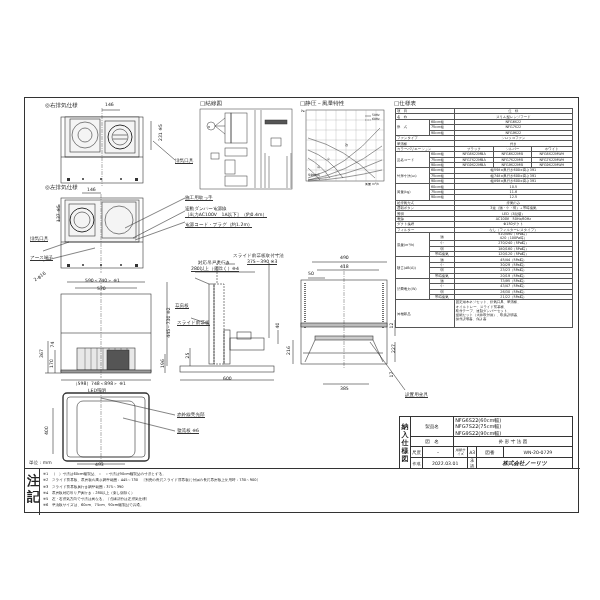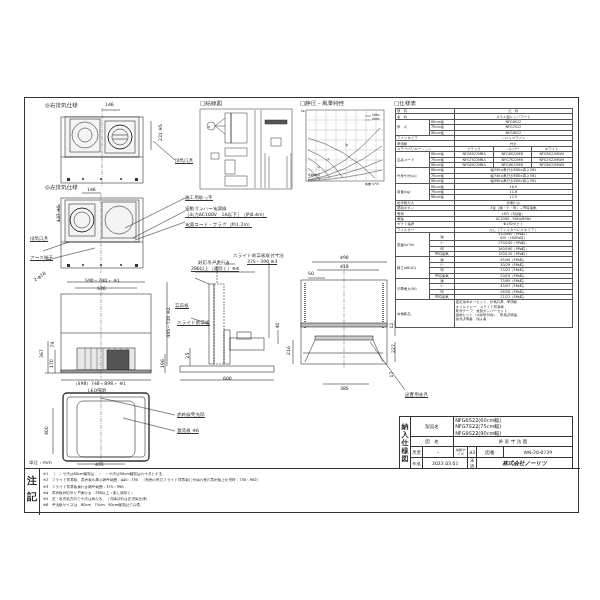--- a/index.html
+++ b/index.html
@@ -478,21 +478,21 @@
     <tr>
       <td style="height:11px;font-size:4px;white-space:normal;width:8px;">作成</td>
       <td colspan="2">2022.03.01</td>
       <td style="font-size:4px;white-space:normal;width:8px;">承認</td>
       <td colspan="3" style="font-size:5.5px;font-weight:bold;font-style:italic;">株式会社ノーリツ</td>
     </tr>
   </tbody>
     </table>
 
   <div class="notes">
-    <div class="abs" style="left:2px;top:4px;width:10px;font-size:10px;line-height:16px;white-space:normal;word-break:break-all;font-weight:bold;">注記</div>
+    <div class="abs" style="left:2px;top:4px;width:10px;font-size:13px;line-height:16px;white-space:normal;word-break:break-all;font-weight:bold;">注記</div>
     <div class="abs" style="left:14px;top:0;width:1px;height:46px;border-left:0.6px solid #333;"></div>
     <div class="abs" style="left:18px;top:2px;">
       <div class="note-line">※1　（　）寸法は60cm幅製品、＜　＞寸法は90cm幅製品の寸法とする。</div>
       <div class="note-line">※2　スライド前幕板、幕房板の高さ調整範囲：445～730　［別売の長尺スライド前幕板に付属の長尺幕房板上使用時：730～900］</div>
       <div class="note-line">※3　スライド前幕板奥行き調整範囲：375～390</div>
       <div class="note-line">※4　幕房板対応吊り戸奥行き：280以上（側し側除く）</div>
       <div class="note-line">※5　左・右排気方向で寸法は異なる。［点線部分は左排気仕様］</div>
       <div class="note-line">※6　整流板サイズは、60cm、75cm、90cm幅製品で共通。</div>
     </div>
   </div>

